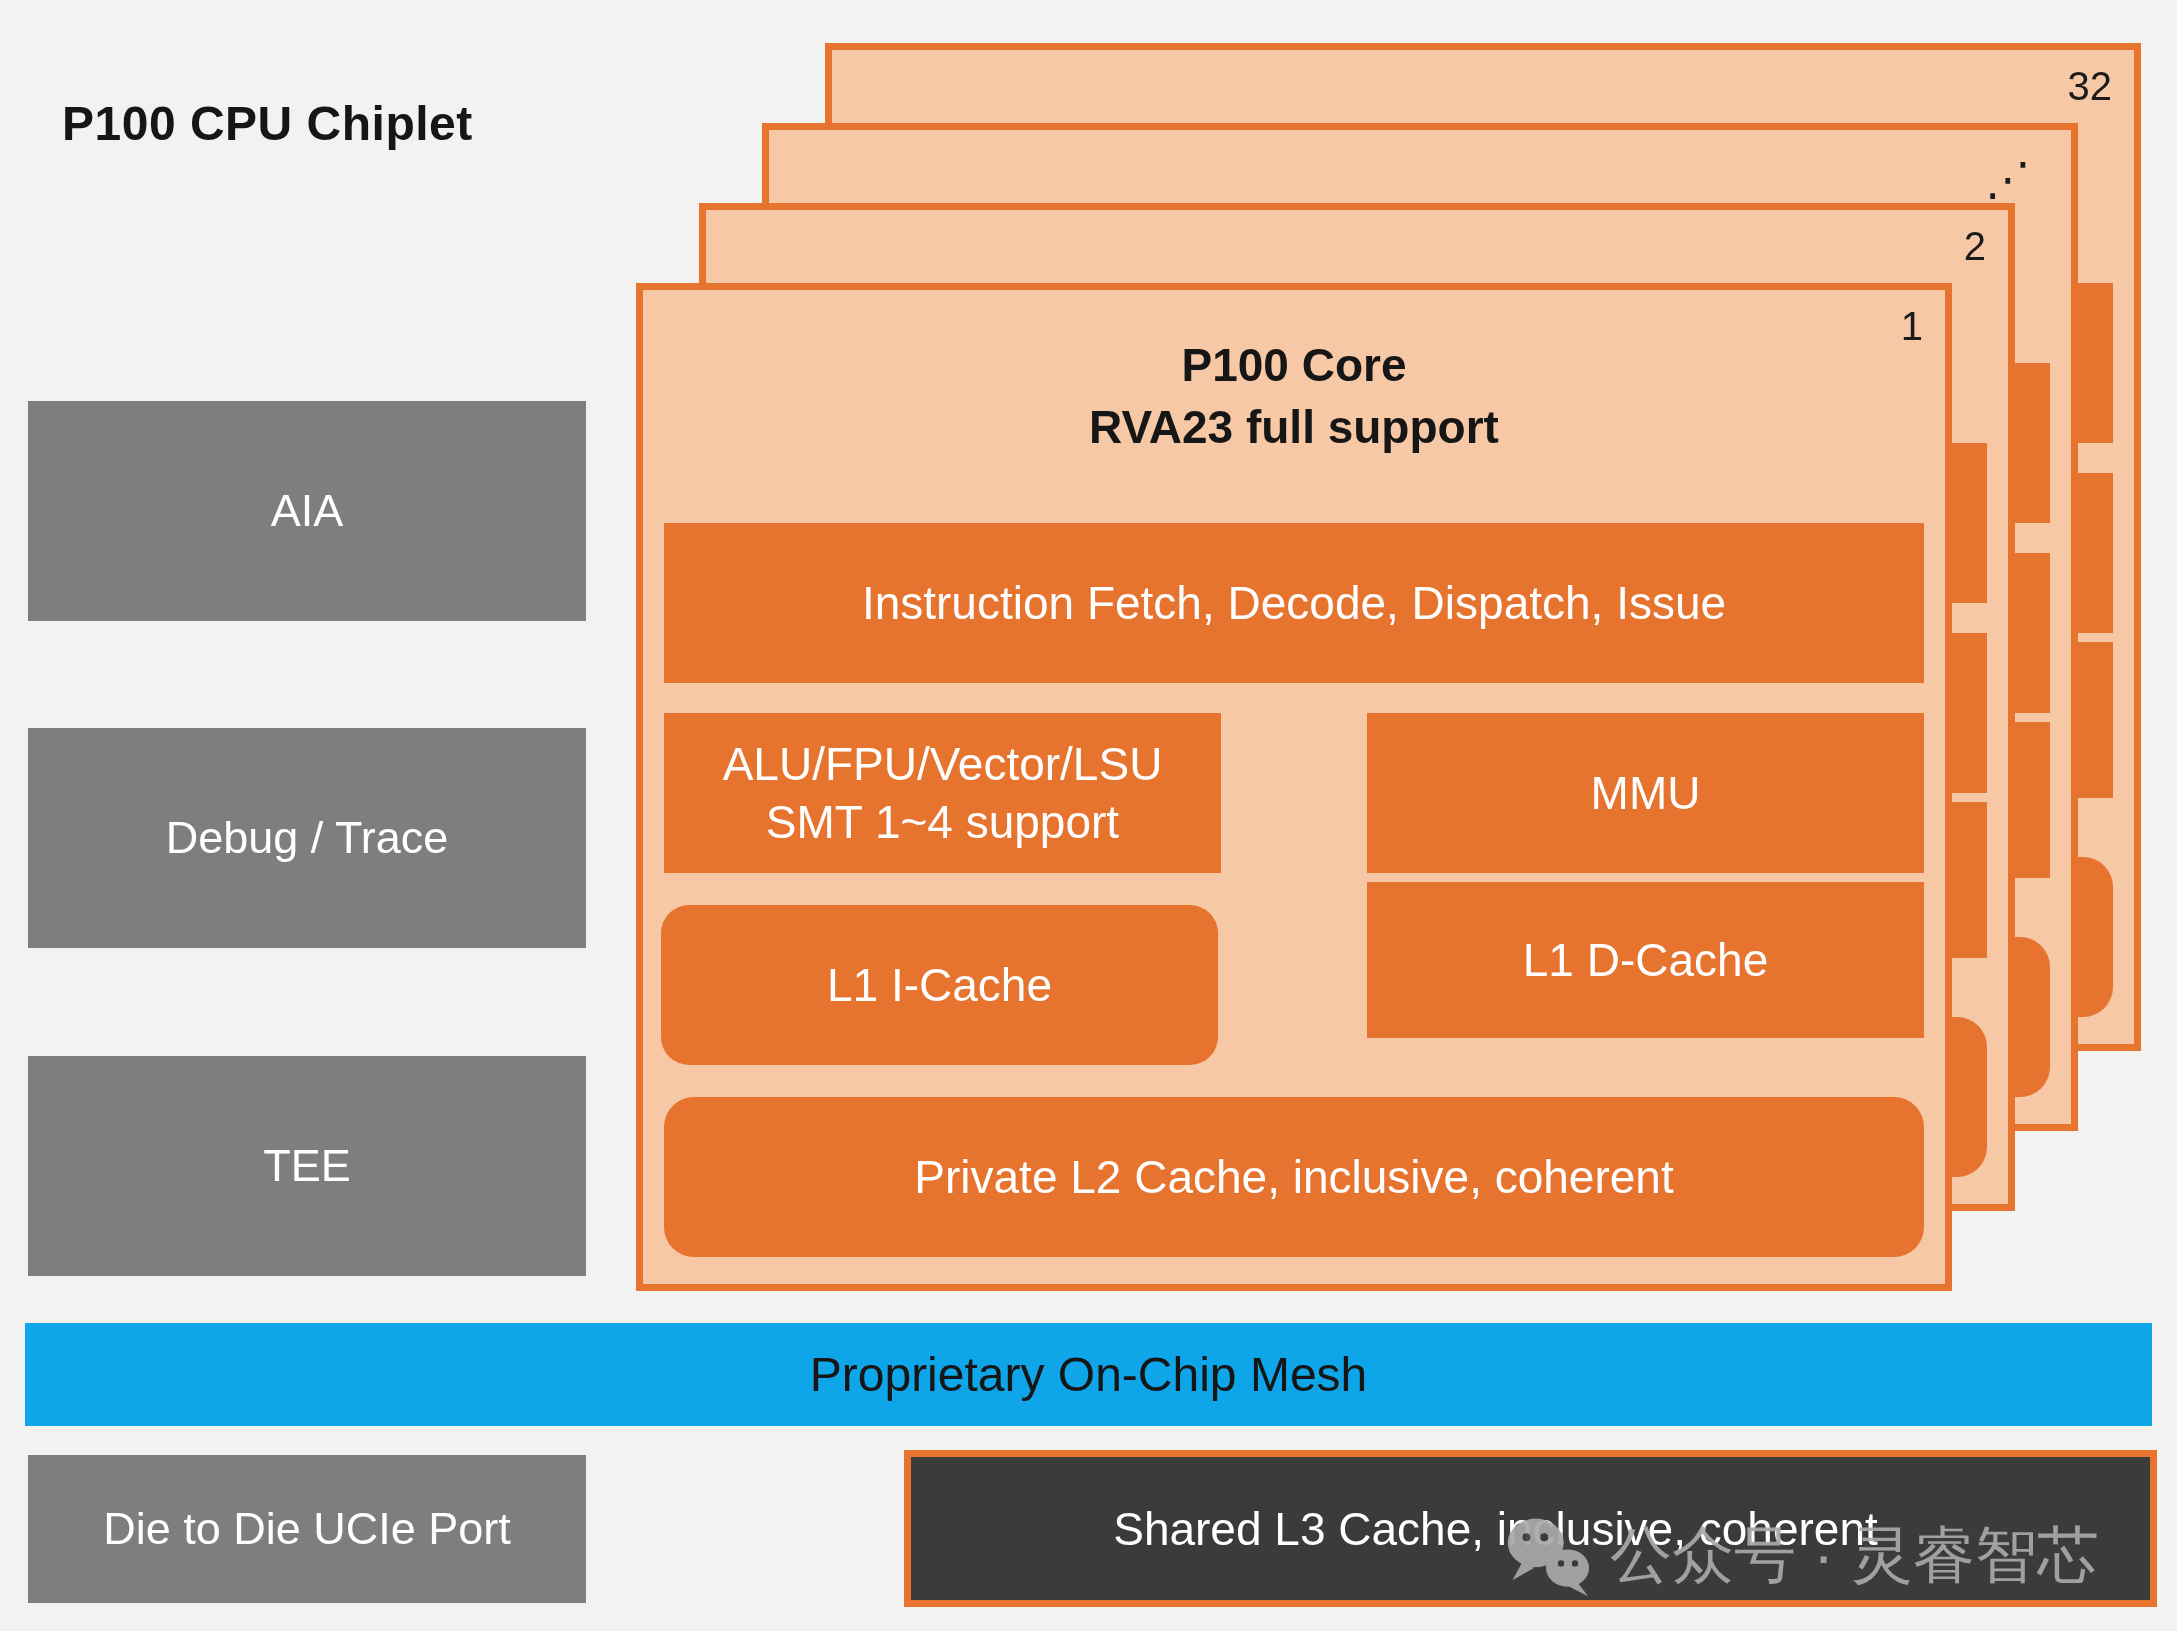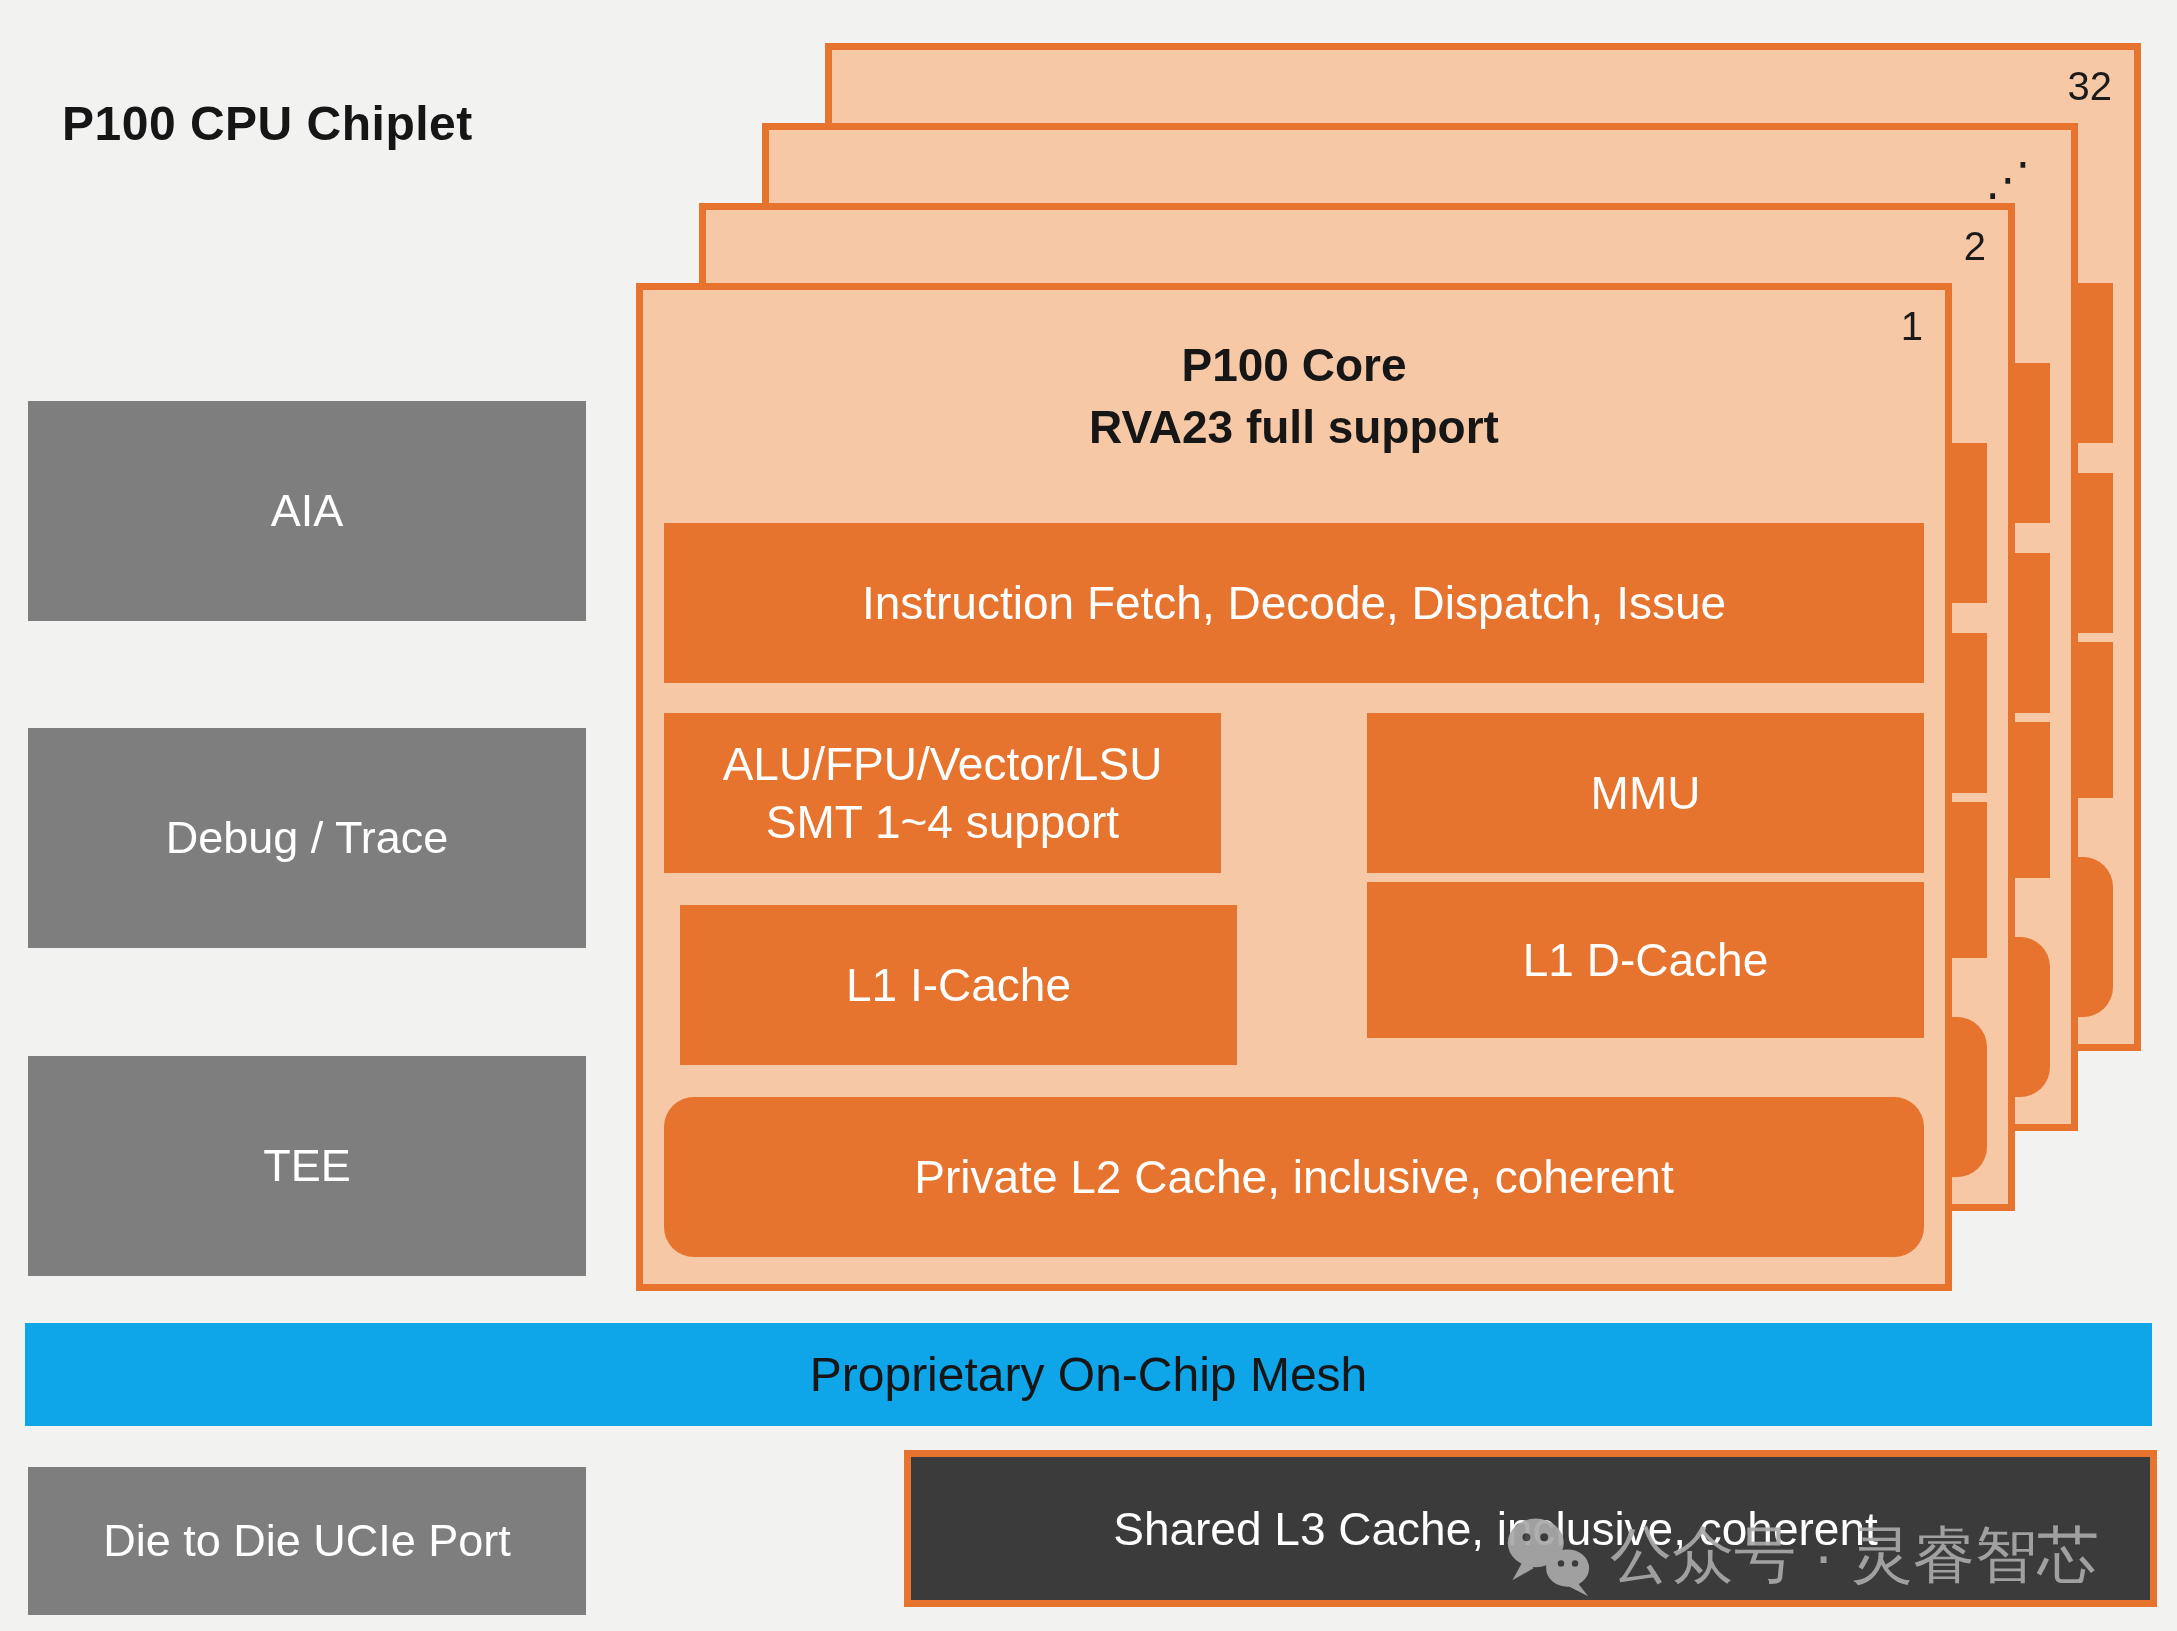--- a/index.html
+++ b/index.html
@@ -40,33 +40,33 @@
     text-align:center;font-size:46px;font-weight:700;line-height:62px;color:#161616;
   }
   .blk{
     position:absolute;background:#E6732E;color:#fff;
     display:flex;flex-direction:column;align-items:center;justify-content:center;
     font-size:46px;line-height:58px;text-align:center;
   }
   .blk-fetch{left:21px;top:233px;width:1260px;height:160px;}
   .blk-alu{left:21px;top:423px;width:557px;height:160px;}
   .blk-mmu{left:724px;top:423px;width:557px;height:160px;}
-  .blk-l1i{left:37px;top:615px;width:557px;height:160px;}
+  .blk-l1i{left:18px;top:615px;width:557px;height:160px;border-radius:28px;}
   .blk-l1d{left:724px;top:592px;width:557px;height:156px;}
   .blk-l2{left:21px;top:807px;width:1260px;height:160px;border-radius:30px;}
   
   .mesh-bar{
     position:absolute;left:25px;top:1323px;width:2127px;height:103px;
     background:#0ea5e9;color:#161616;font-size:48px;
     display:flex;align-items:center;justify-content:center;
   }
   .ucie-box{
     position:absolute;left:28px;top:1455px;width:558px;height:148px;
     background:#7E7E7E;color:#fff;font-size:45px;
-    display:flex;align-items:center;justify-content:center;margin-top:12px;
+    display:flex;align-items:center;justify-content:center;
   }
   .l3-box{
     position:absolute;left:904px;top:1450px;width:1253px;height:157px;box-sizing:border-box;
     background:#3B3B3B;border:7px solid #E6732E;color:#fff;font-size:46px;
     display:flex;align-items:center;justify-content:center;
     padding-right:70px;
   }
   
   .watermark{
     position:absolute;left:1500px;top:1512px;z-index:20;

